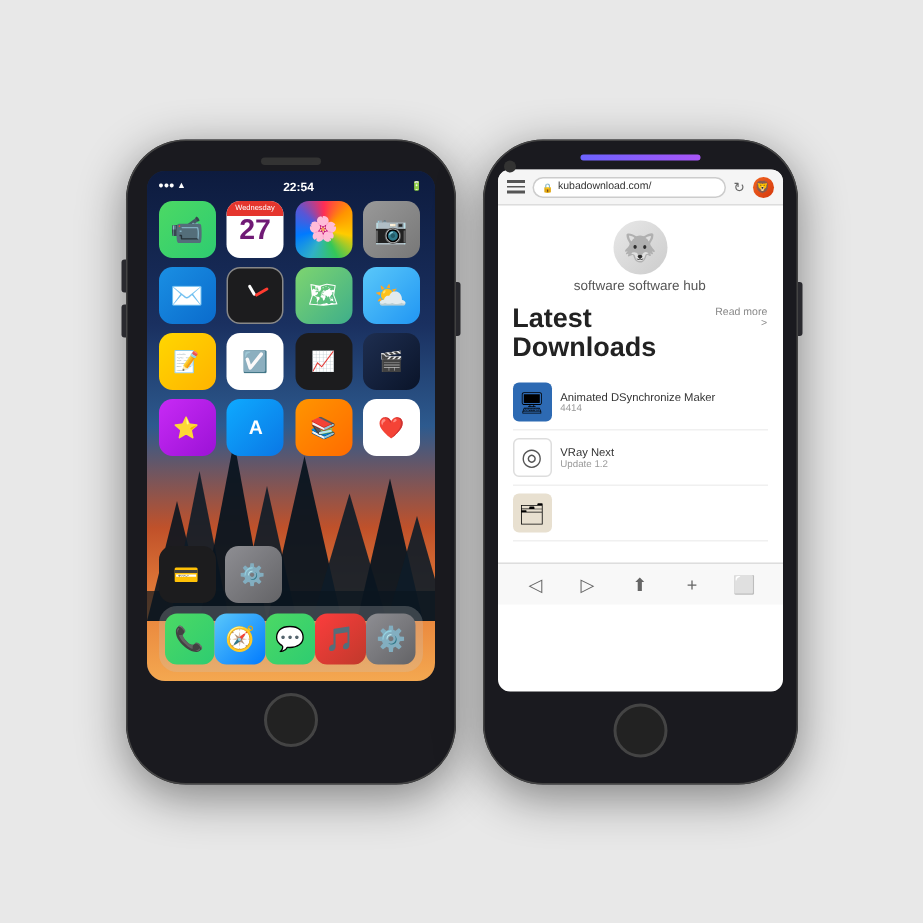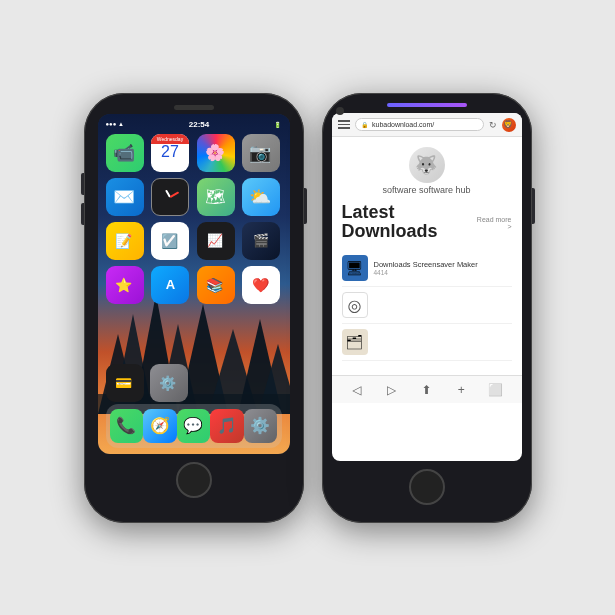--- a/index.html
+++ b/index.html
@@ -132,23 +132,23 @@
     .calendar-header {
       background: #e5352d;
       width: 100%;
       text-align: center;
       font-size: 5px;
       color: white;
       border-radius: 5px 5px 0 0;
       padding: 1px 0;
     }
     .calendar-day {
-      font-size: 16px;
-      font-weight: normal;
-      color: #1d4ed8;
+      font-size: 19px;
+      font-weight: bold;
+      color: #701a75;
       line-height: 1;
     }
 
     .ios-dock {
       position: absolute;
       bottom: 6px;
       left: 8px;
       right: 8px;
       z-index: 10;
       display: flex;
@@ -342,21 +342,21 @@
       cursor: pointer;
     }
 
     .latest-downloads {
       margin-bottom: 6px;
     }
 
     .latest-header {
       display: flex;
       justify-content: space-between;
-      align-items: center;
+      align-items: flex-start;
       margin-bottom: 8px;
     }
 
     .latest-title {
       font-size: 18px;
       font-weight: bold;
       color: #222;
       line-height: 1.1;
     }
 
@@ -626,27 +626,31 @@
           </div>
           <div class="read-more">
             <span>Read more</span>
             <span>&gt;</span>
           </div>
         </div>
 
         <div class="download-item">
           <div class="download-icon" style="background:#2d6ab3;">🖥</div>
           <div class="download-info">
-            <div class="download-name">Downloads Screensaver Maker</div>
+            <div class="download-name">Animated DSynchronize Maker</div>
             <div class="download-sub">4414</div>
           </div>
         </div>
 
         <div class="download-item">
           <div class="download-icon" style="background:white;border:1px solid #ddd;font-size:16px;color:#555;">◎</div>
+          <div class="download-info">
+            <div class="download-name">VRay Next</div>
+            <div class="download-sub">Update 1.2</div>
+          </div>
         </div>
 
         <div class="download-item">
           <div class="download-icon" style="background:#e8e0d0;">🗂</div>
         </div>
       </div>
     </div>
 
     <div class="browser-bottom-bar">
       <div class="bottom-nav-btn">◁</div>

